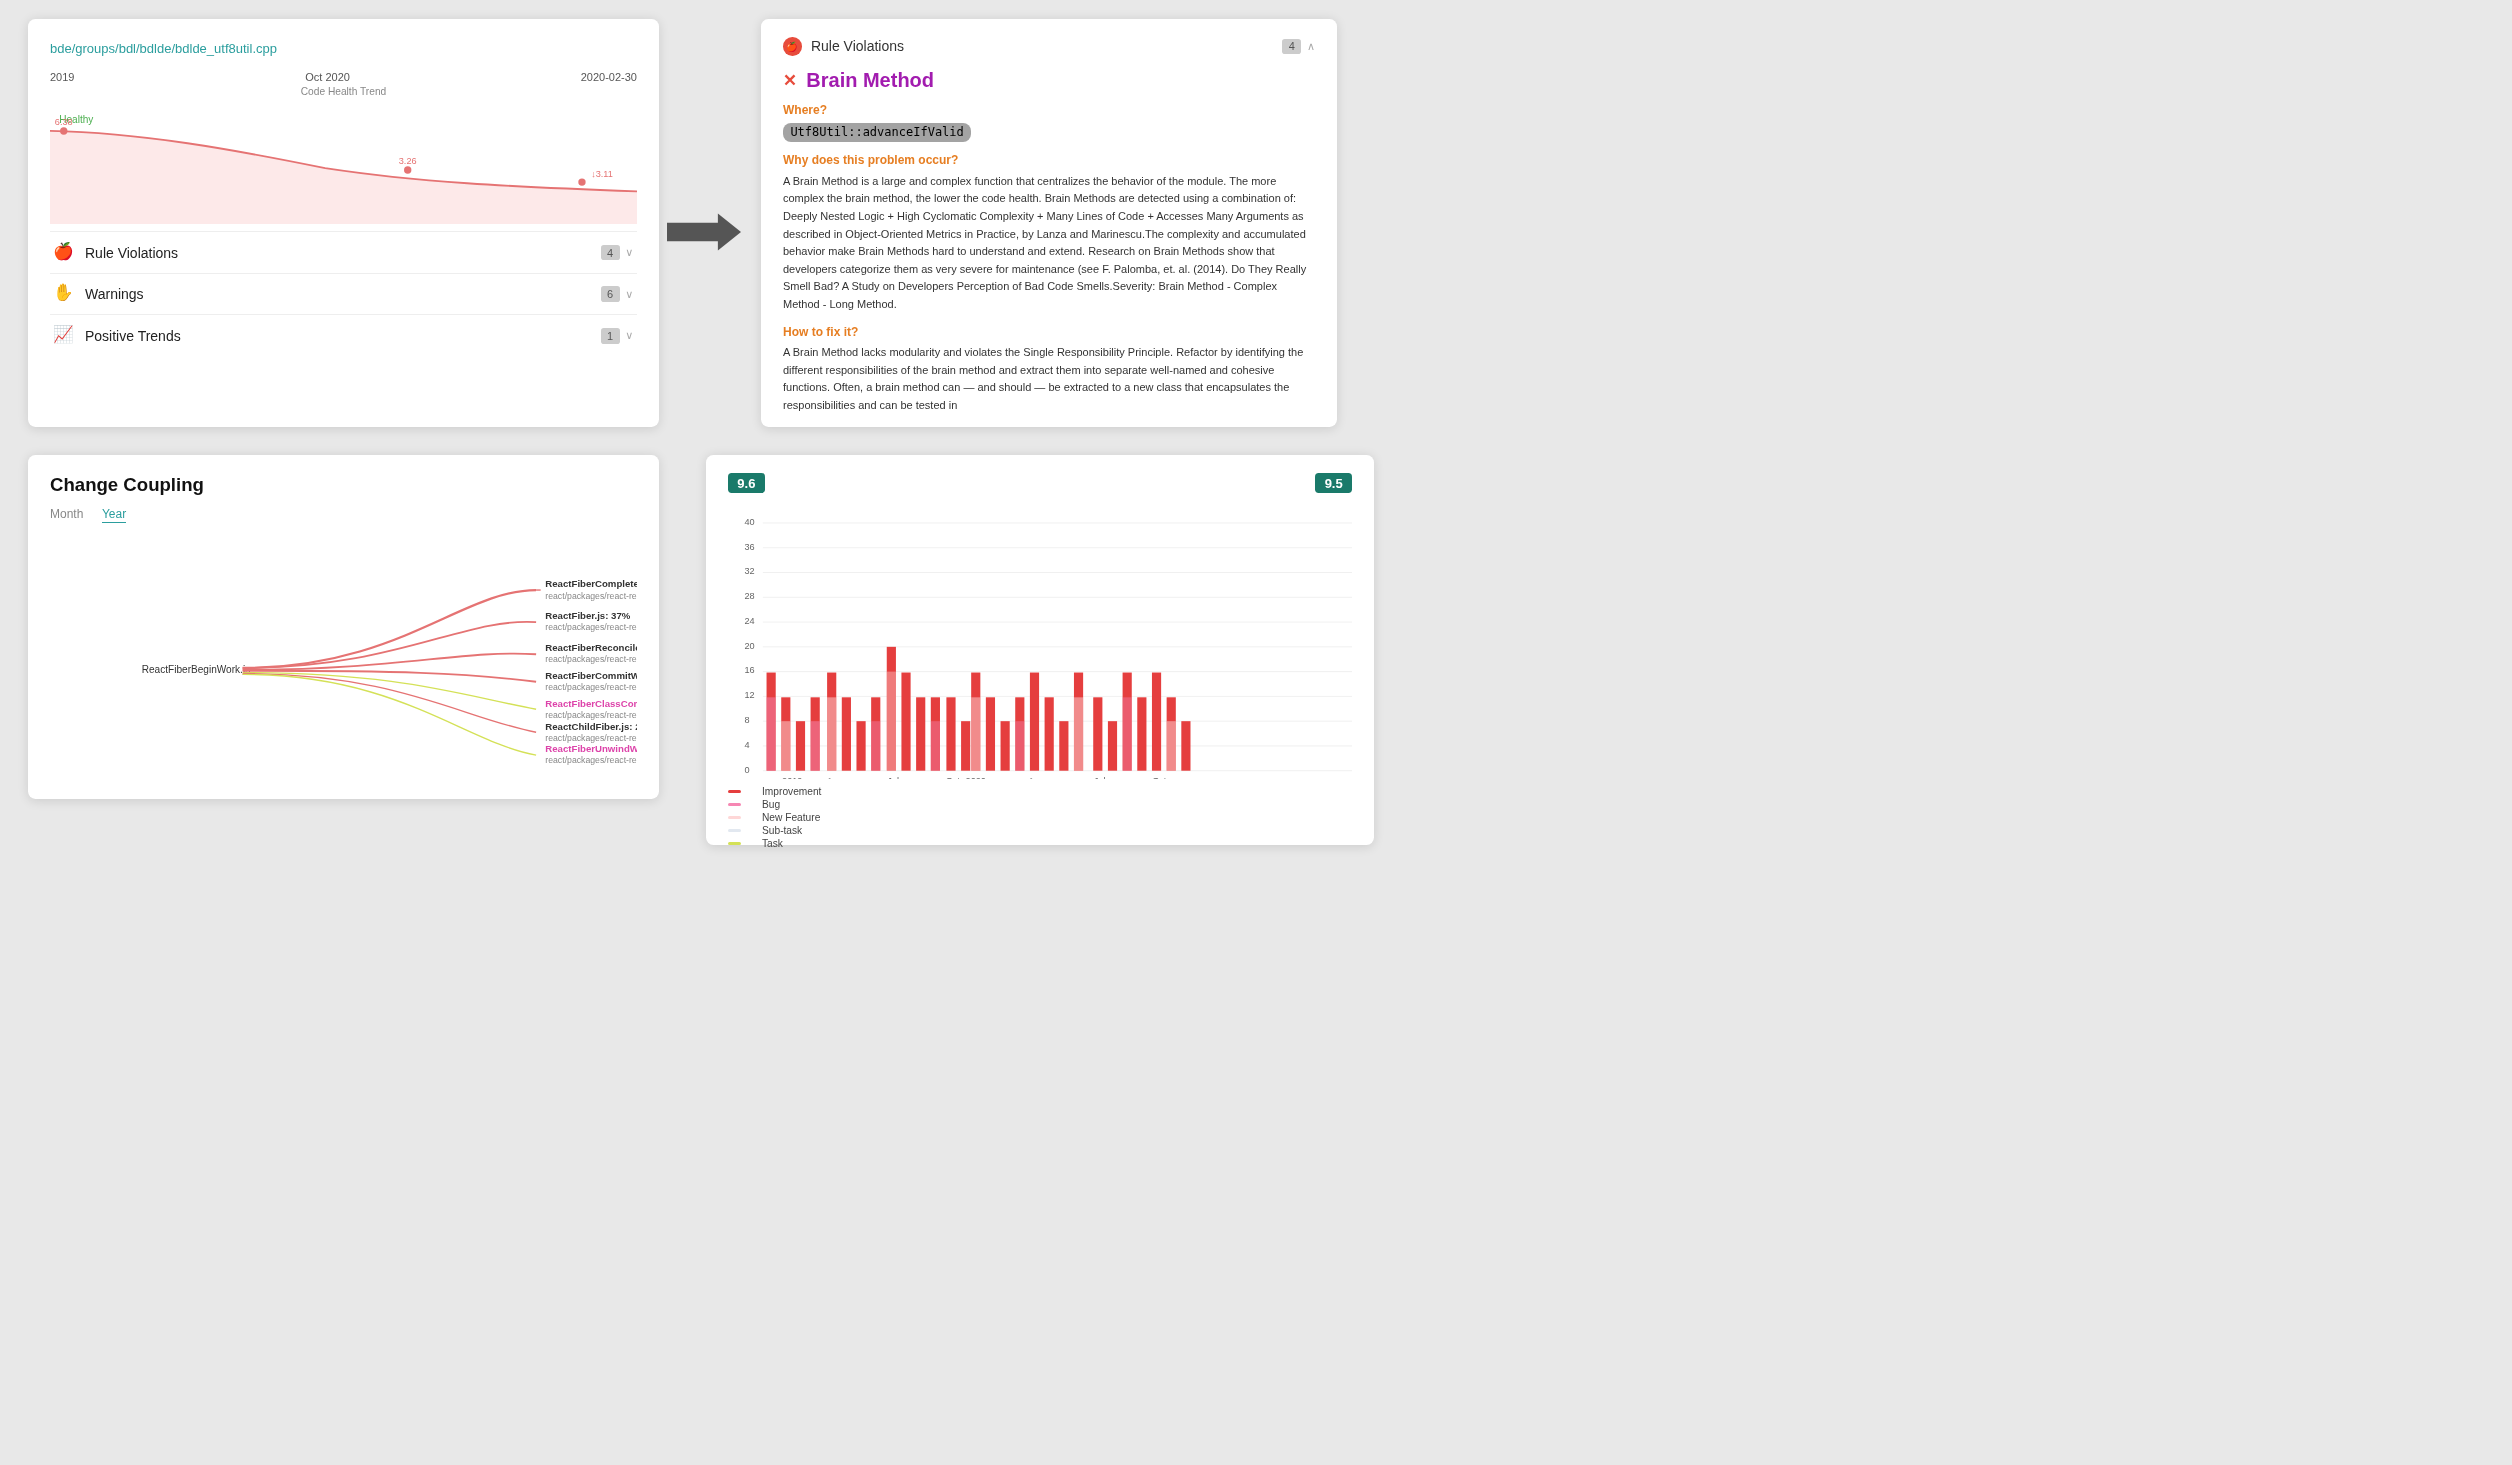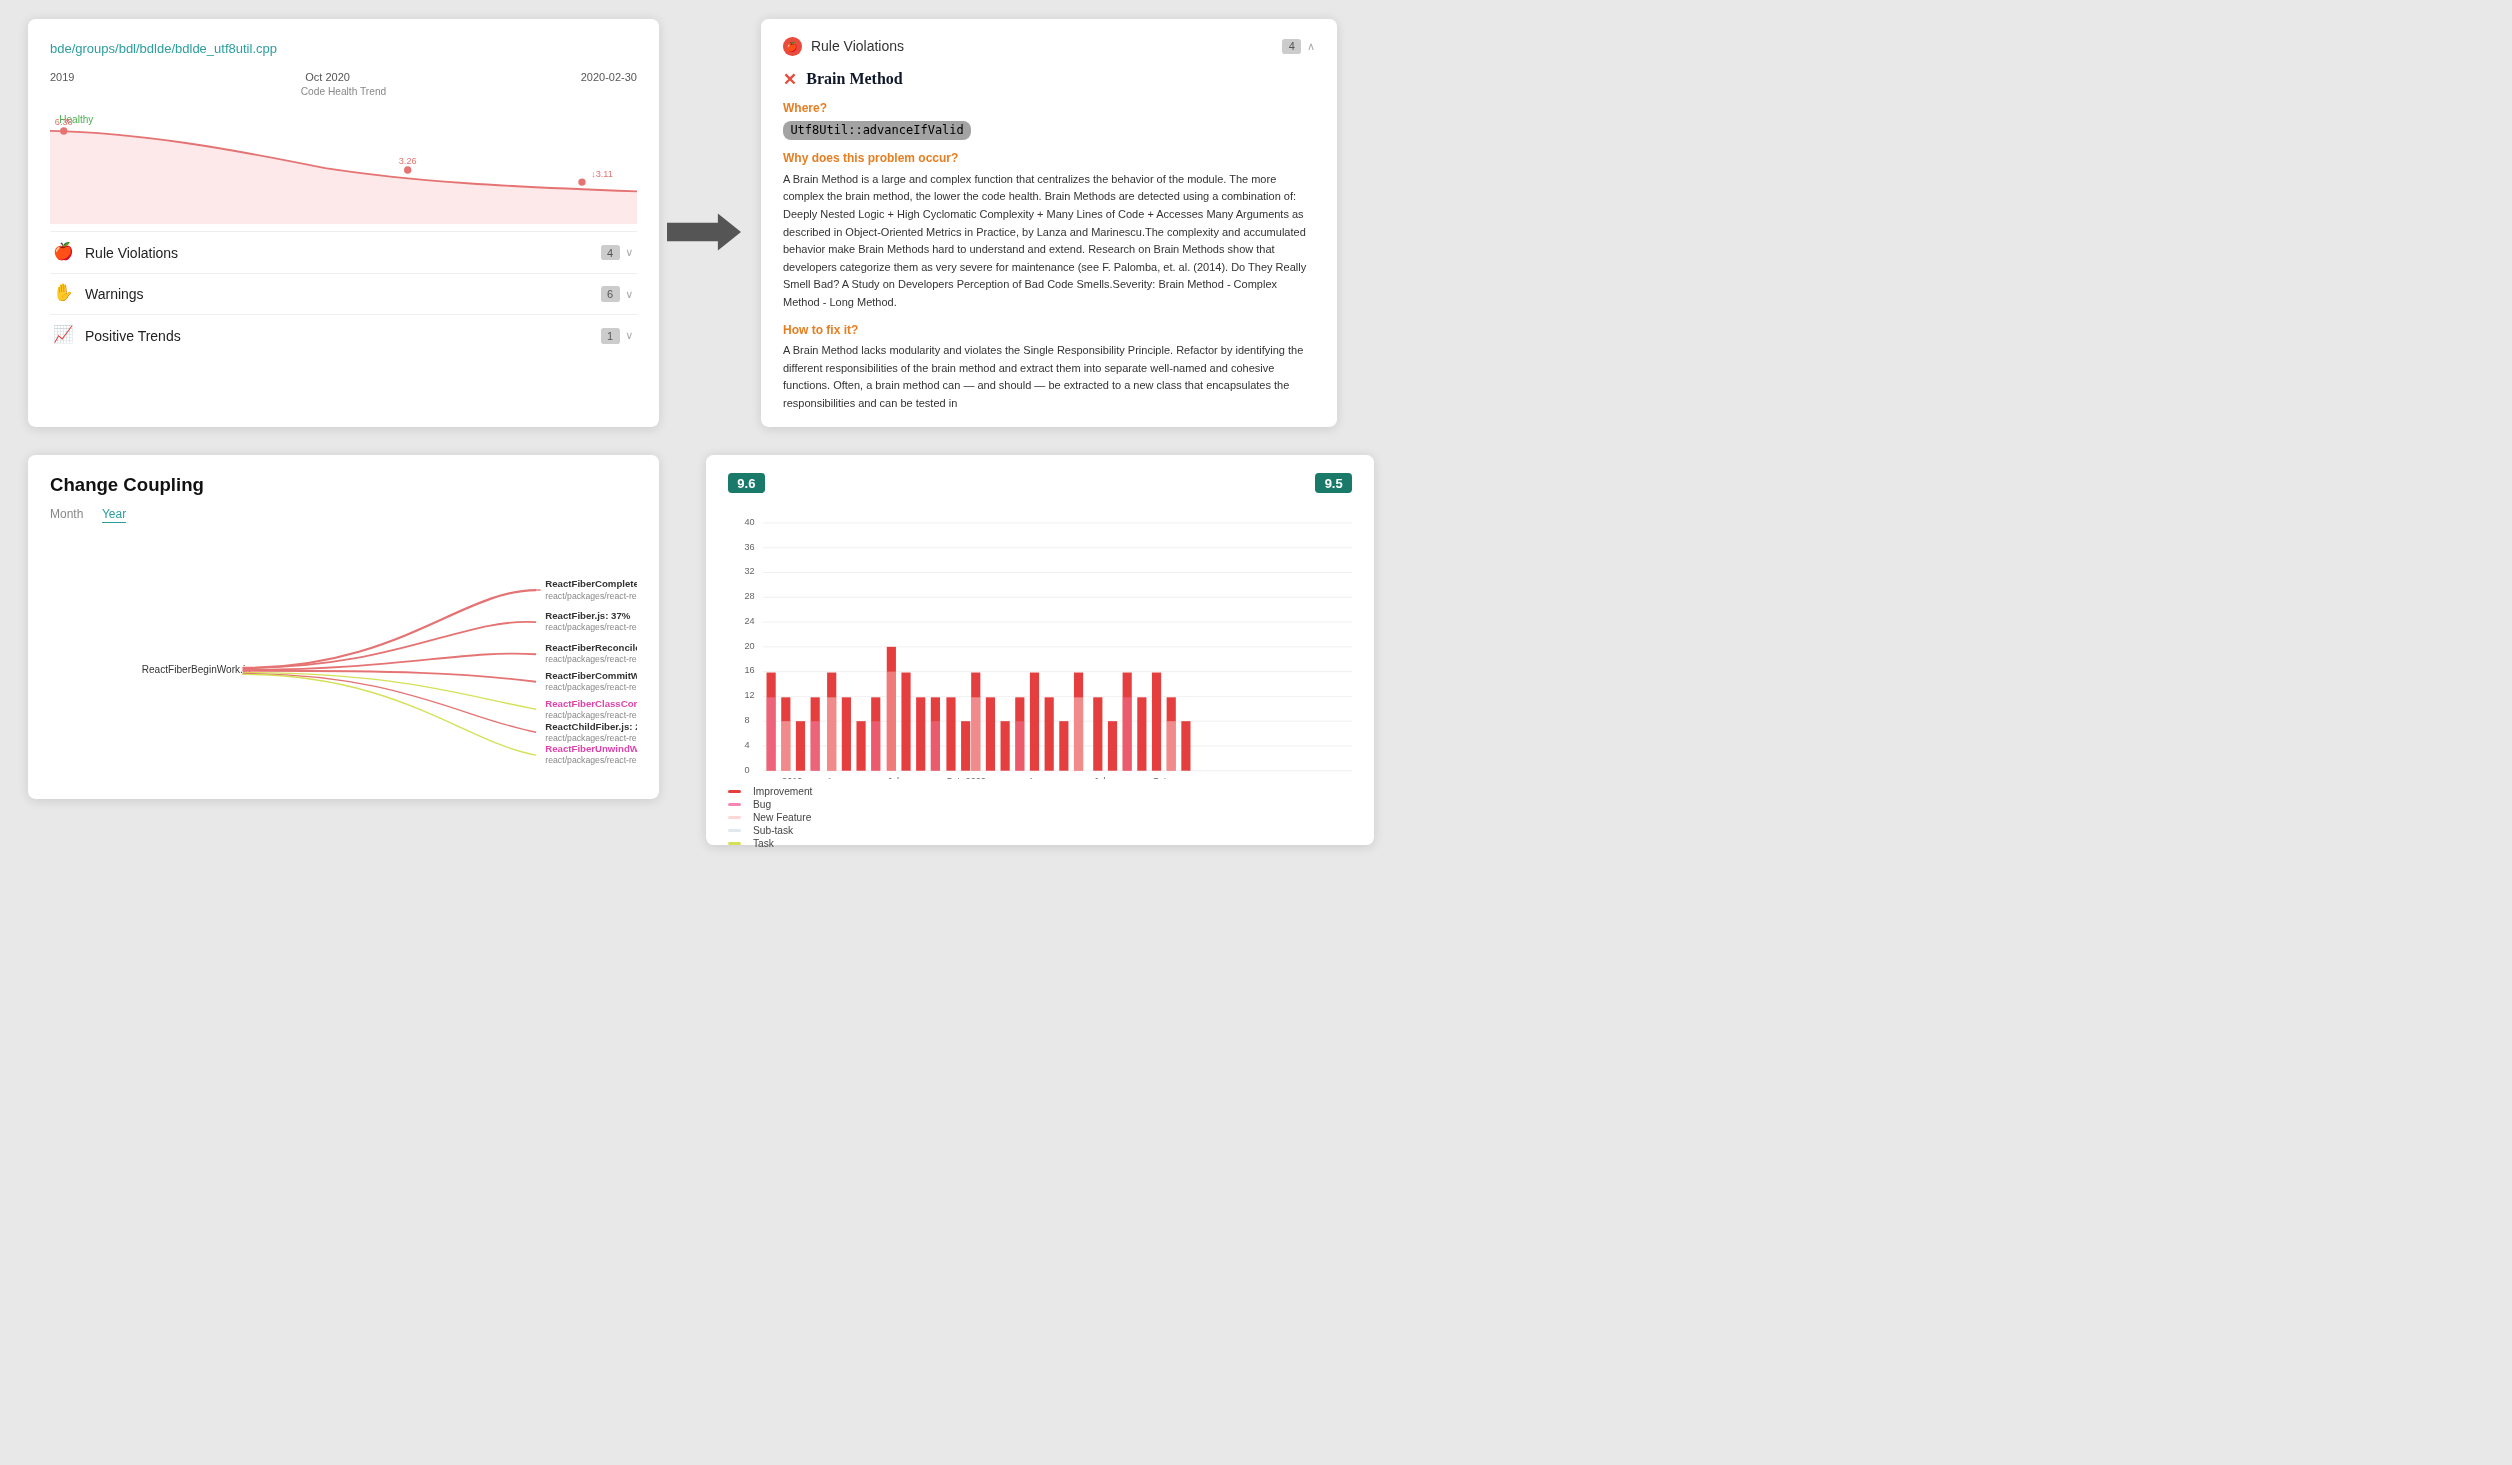--- a/index.html
+++ b/index.html
@@ -143,24 +143,23 @@
       align-items: center;
       margin-bottom: 11px;
     }
     .rule-x-icon {
       color: #e74c3c;
       font-size: 16.7px;
       margin-right: 9.3px;
       font-weight: bold;
     }
     .rule-brain-label {
-      font-size: 16px;
+      font-size: 20px;
       font-weight: 700;
-      color: #0f172a;
-      font-family: Liberation Serif, serif;
+      color: #a21caf;
     }
     .rule-section-heading {
       color: #e67e22;
       font-size: 12px;
       font-weight: 600;
       margin-bottom: 5.6px;
     }
     .rule-where-value {
       background: #a3a3a3;
       color: #000;
@@ -241,21 +240,21 @@
       display: flex;
       flex-direction: column;
       gap: 1.9px;
       margin-top: 7.4px;
       font-size: 10.2px;
       color: #444;
     }
     .legend-item {
       display: flex;
       align-items: center;
-      gap: 12px;
+      gap: 21px;
     }
     .legend-dot {
       width: 13px;
       height: 2.8px;
       border-radius: 1.9px;
     }
   </style>
 </head>
 <body>
 

